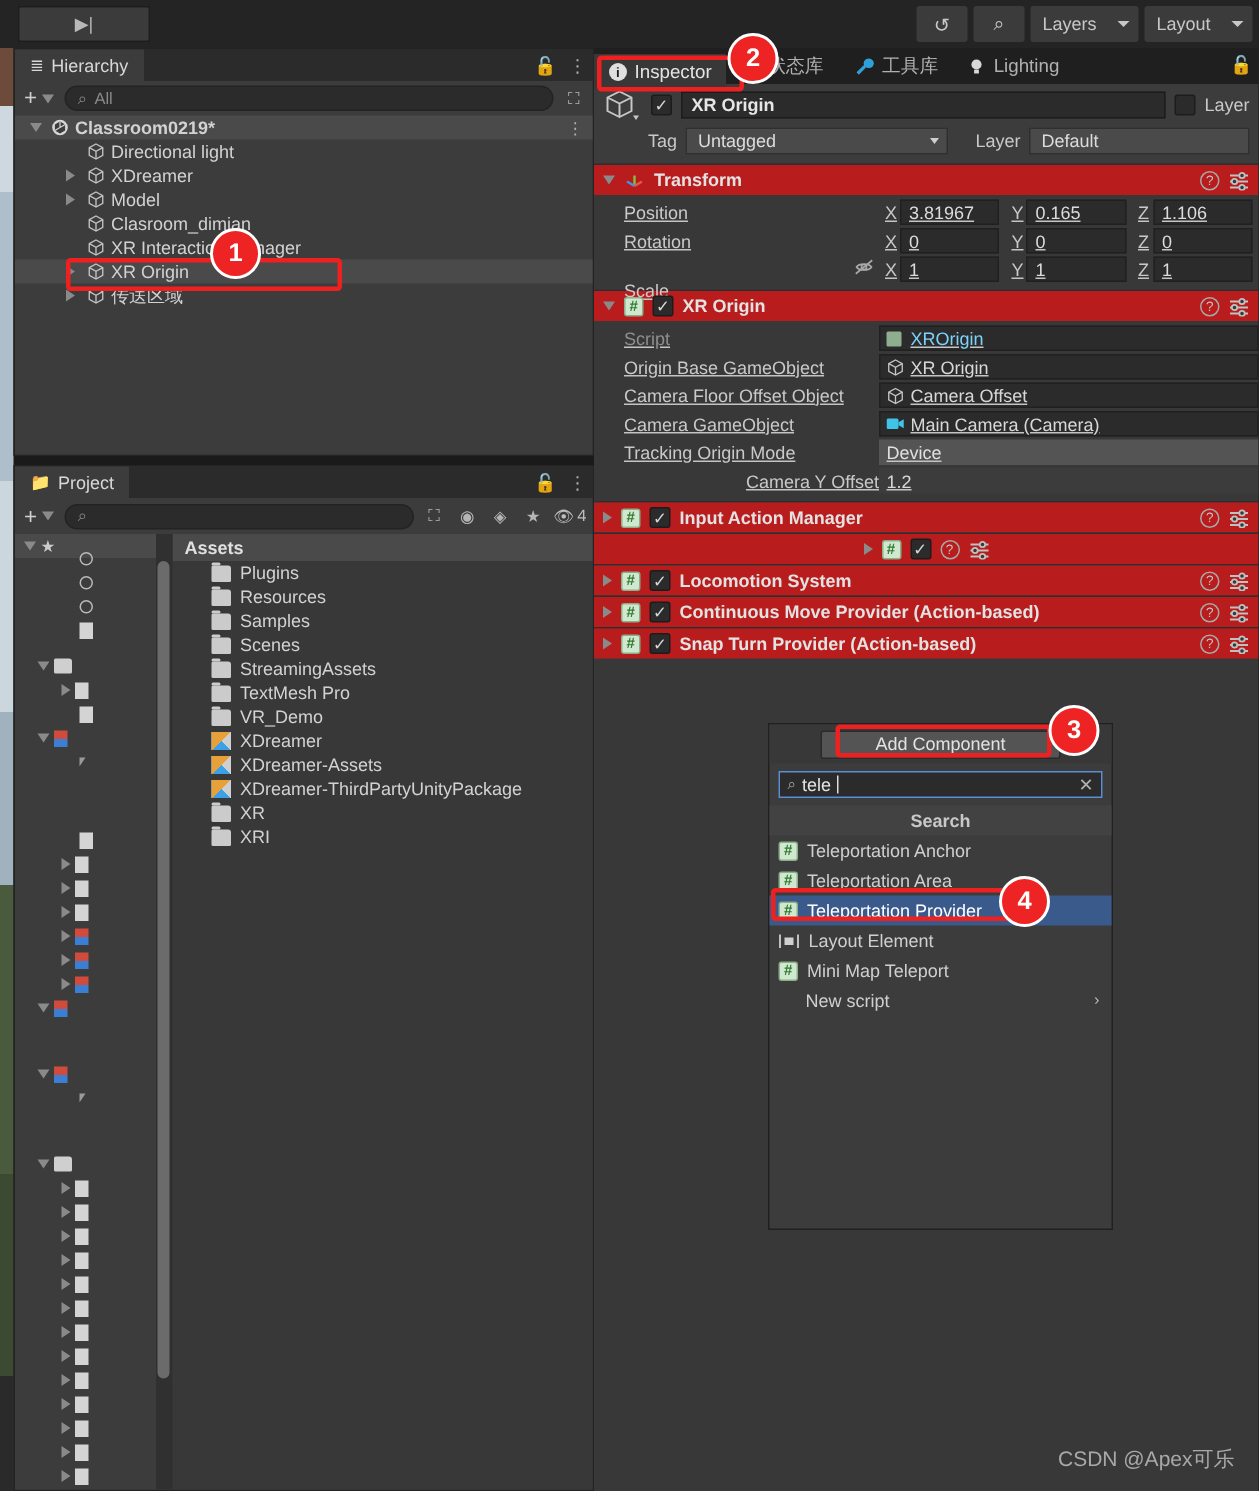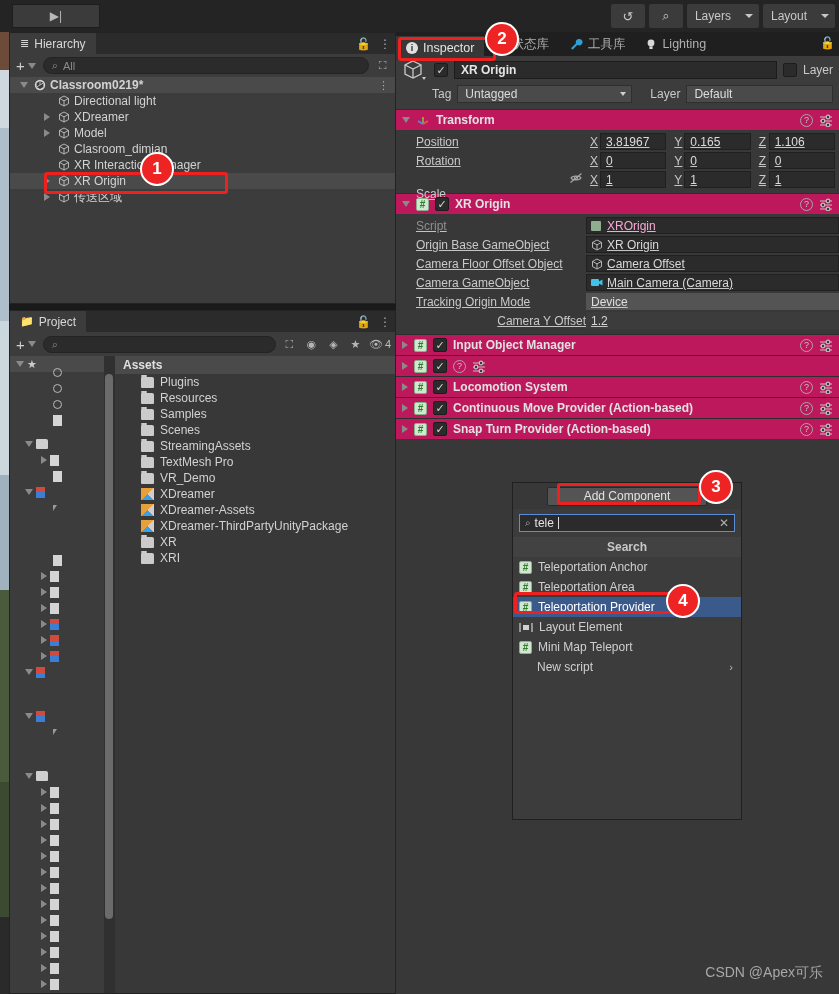--- a/index.html
+++ b/index.html
@@ -99,34 +99,34 @@
                display:flex;align-items:center;padding:0 6px; color:#e6e6e6; font-size:12px; font-weight:bold;}
   .staticlbl { font-size:12px; color:#c9c9c9; }
   .tagline { display:flex; align-items:center; gap:6px; margin-top:5px; padding-left:30px;}
   .lbl { color:#c9c9c9; font-size:12px; }
   .dropdn { height:18px; background:#4a4a4a; border:1px solid #2f2f2f; display:flex; align-items:center;
             justify-content:space-between; padding:0 5px 0 7px; color:#dcdcdc; font-size:12px;}
   .dropdn .cav { width:0;height:0;border-style:solid;border-width:4px 3.5px 0 3.5px;
                  border-color:#cfcfcf transparent transparent transparent;}
 
   .comp { border-top:1px solid #2e2e2e; }
-  .comphdr { height:20px; display:flex; align-items:center; gap:6px; padding:0 6px; background:#be185d;}
+  .comphdr { height:20px; display:flex; align-items:center; gap:6px; padding:0 6px; background:#b91c1c;justify-content:center;}
   .comphdr .title { font-weight:bold; color:#e2e2e2; font-size:12px; flex:1; }
   .scriptico { width:13px;height:13px;background:#cfe8cf;border:1px solid #8ab08a;border-radius:2px;
                display:flex;align-items:center;justify-content:center;color:#2f7a2f;font-size:10px;font-weight:bold;flex:none;}
   .helpico { width:13px;height:13px;border-radius:50%;border:1px solid #a8a8a8;color:#c4c4c4;
              font-size:9px;display:flex;align-items:center;justify-content:center;flex:none;}
   .presetico { width:14px;height:13px;flex:none;}
   .compbody { padding:2px 0 4px 0; background:#383838;text-decoration:underline;}
   .prow { height:19px; display:flex; align-items:center; padding-left:20px; }
   .prow .pname { width:170px; color:#c9c9c9; font-size:12px;}
   .prow .pname.dim { color:#8e8e8e; }
   .objfield { flex:1; height:17px; background:#2b2b2b; border:1px solid #202020; display:flex;
               align-items:center; gap:4px; padding:0 4px; color:#d8d8d8; font-size:12px; margin-right:0;}
-  .objfield.dim { color:#f9a8d4; }
+  .objfield.dim { color:#7dd3fc; }
   .valfield { flex:1; height:17px; background:#3c3c3c; display:flex; align-items:center; padding:0 5px;
               color:#d8d8d8; font-size:12px;}
   .enumfield { flex:1; height:17px; background:#545454; display:flex; align-items:center; padding:0 5px;
                color:#e0e0e0; font-size:12px;}
   .vec { display:flex; align-items:center; gap:0; flex:1; }
   .axis { width:14px; text-align:left; color:#c9c9c9; font-size:12px; padding-left:4px;}
   .numf { flex:1; height:17px; background:#2b2b2b; border:1px solid #202020; display:flex; align-items:center;
           padding:0 5px; color:#dcdcdc; font-size:12px; margin-right:4px;}
 
   
@@ -748,21 +748,21 @@
           </div>
         </div>
     </div>
 
     <div id="collapsed-comps">
         <div class="comp">
           <div class="comphdr">
             <span class="tri tri-r"></span>
             <span class="scriptico">#</span>
             <span class="chk">✓</span>
-            <span class="title">Input Object Manager</span>
+            <span class="title">Input Action Manager</span>
             <span class="helpico">?</span>
             <span class="presetico"><svg width="14" height="13" viewBox="0 0 14 13">
                 <path d="M1 3h12M1 7h12M1 11h12" stroke="#c0c0c0" stroke-width="1.2"></path>
                 <circle cx="9" cy="3" r="1.8" fill="#383838" stroke="#c0c0c0" stroke-width="1.2"></circle>
                 <circle cx="4" cy="7" r="1.8" fill="#383838" stroke="#c0c0c0" stroke-width="1.2"></circle>
                 <circle cx="9" cy="11" r="1.8" fill="#383838" stroke="#c0c0c0" stroke-width="1.2"></circle>
               </svg></span>
           </div>
         </div>
         <div class="comp">

